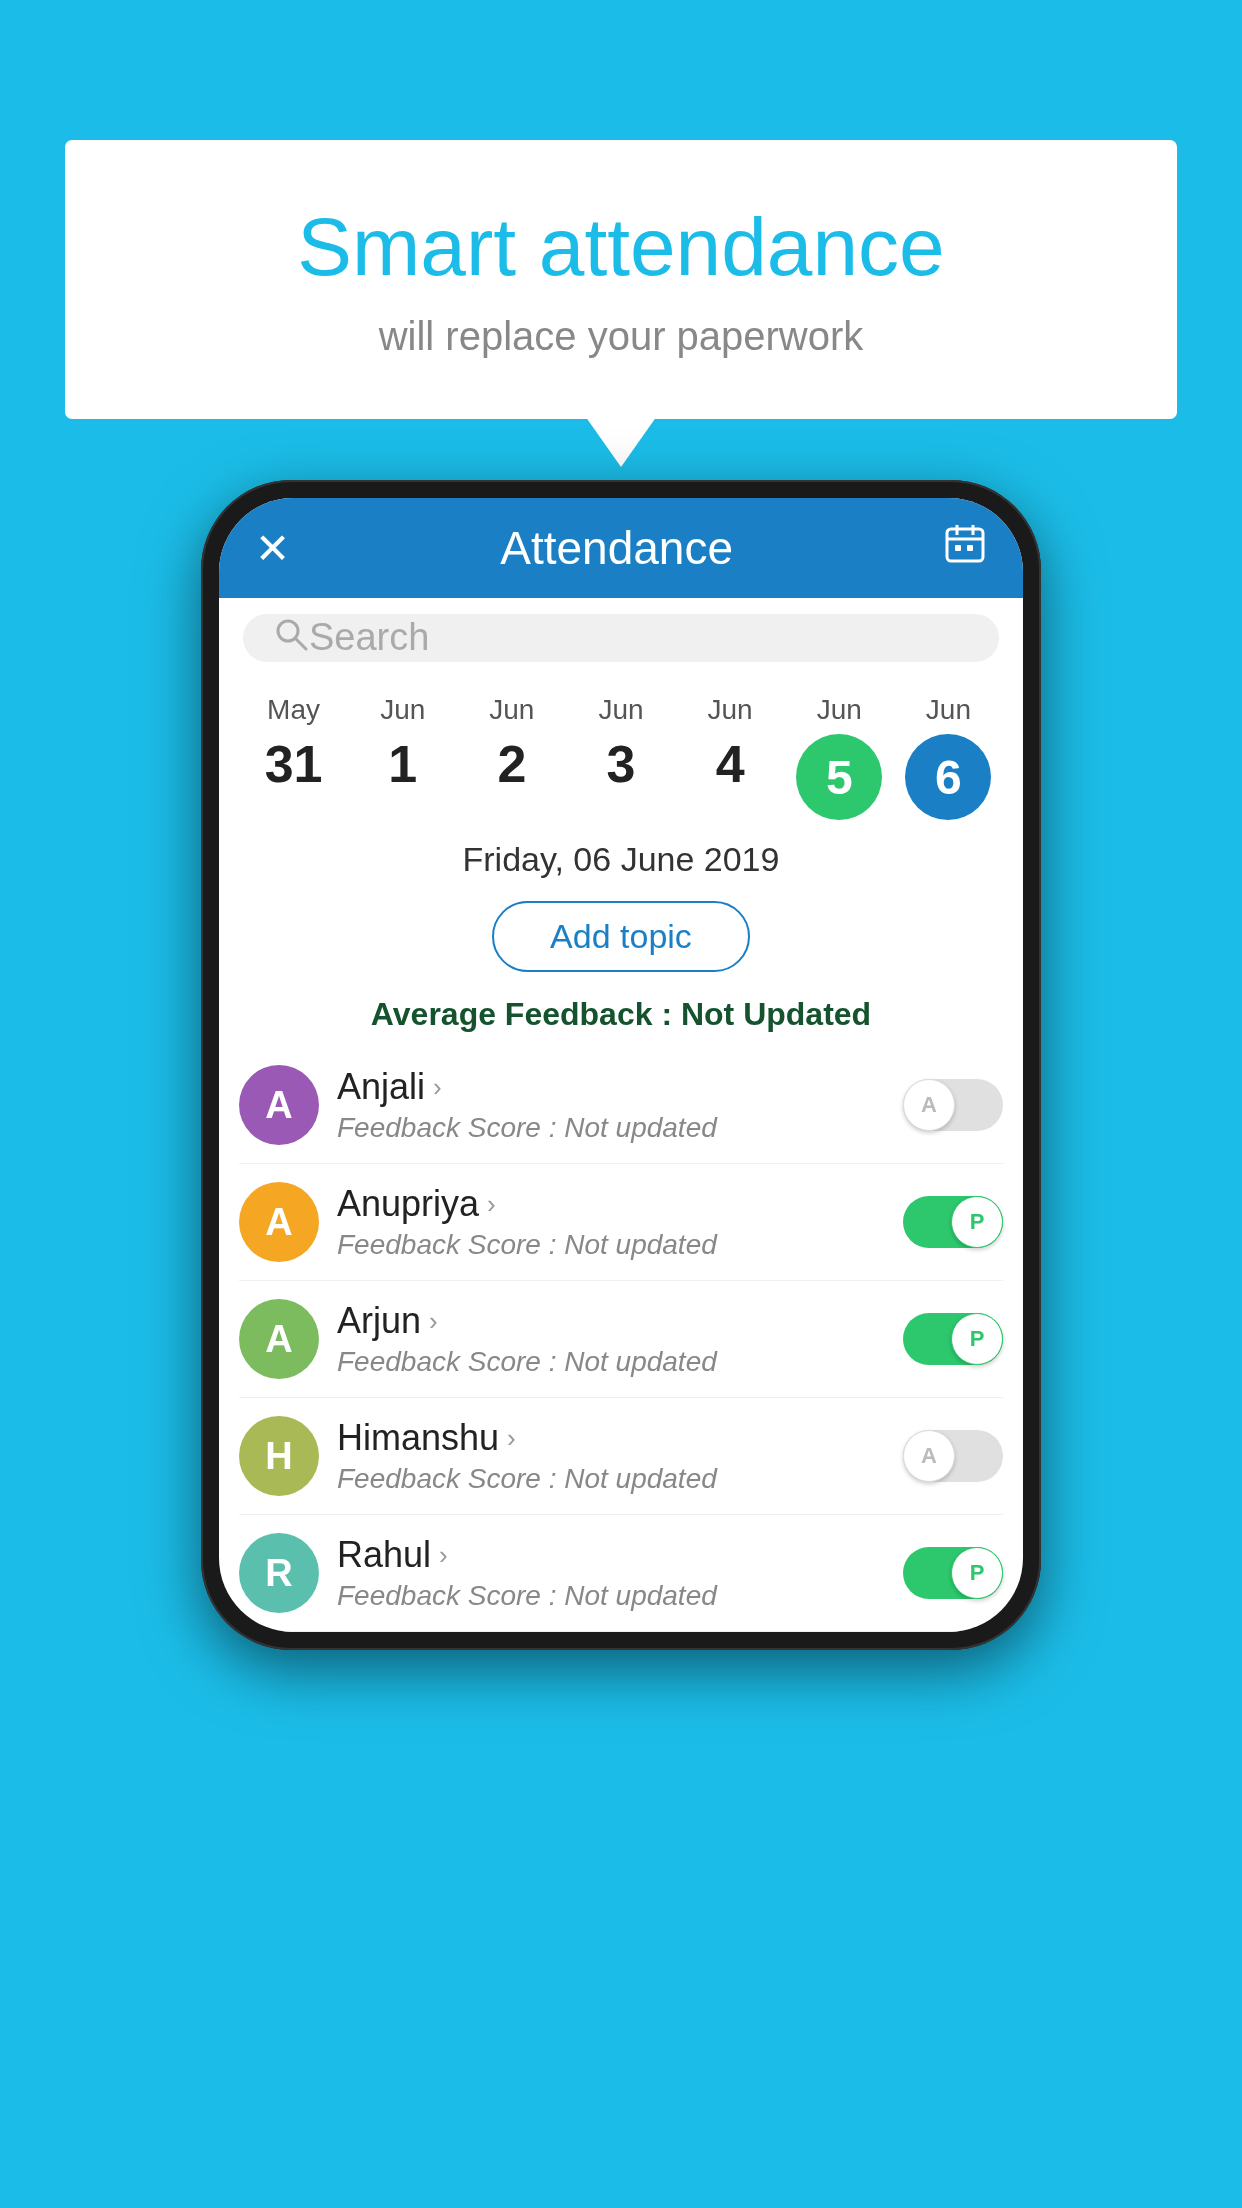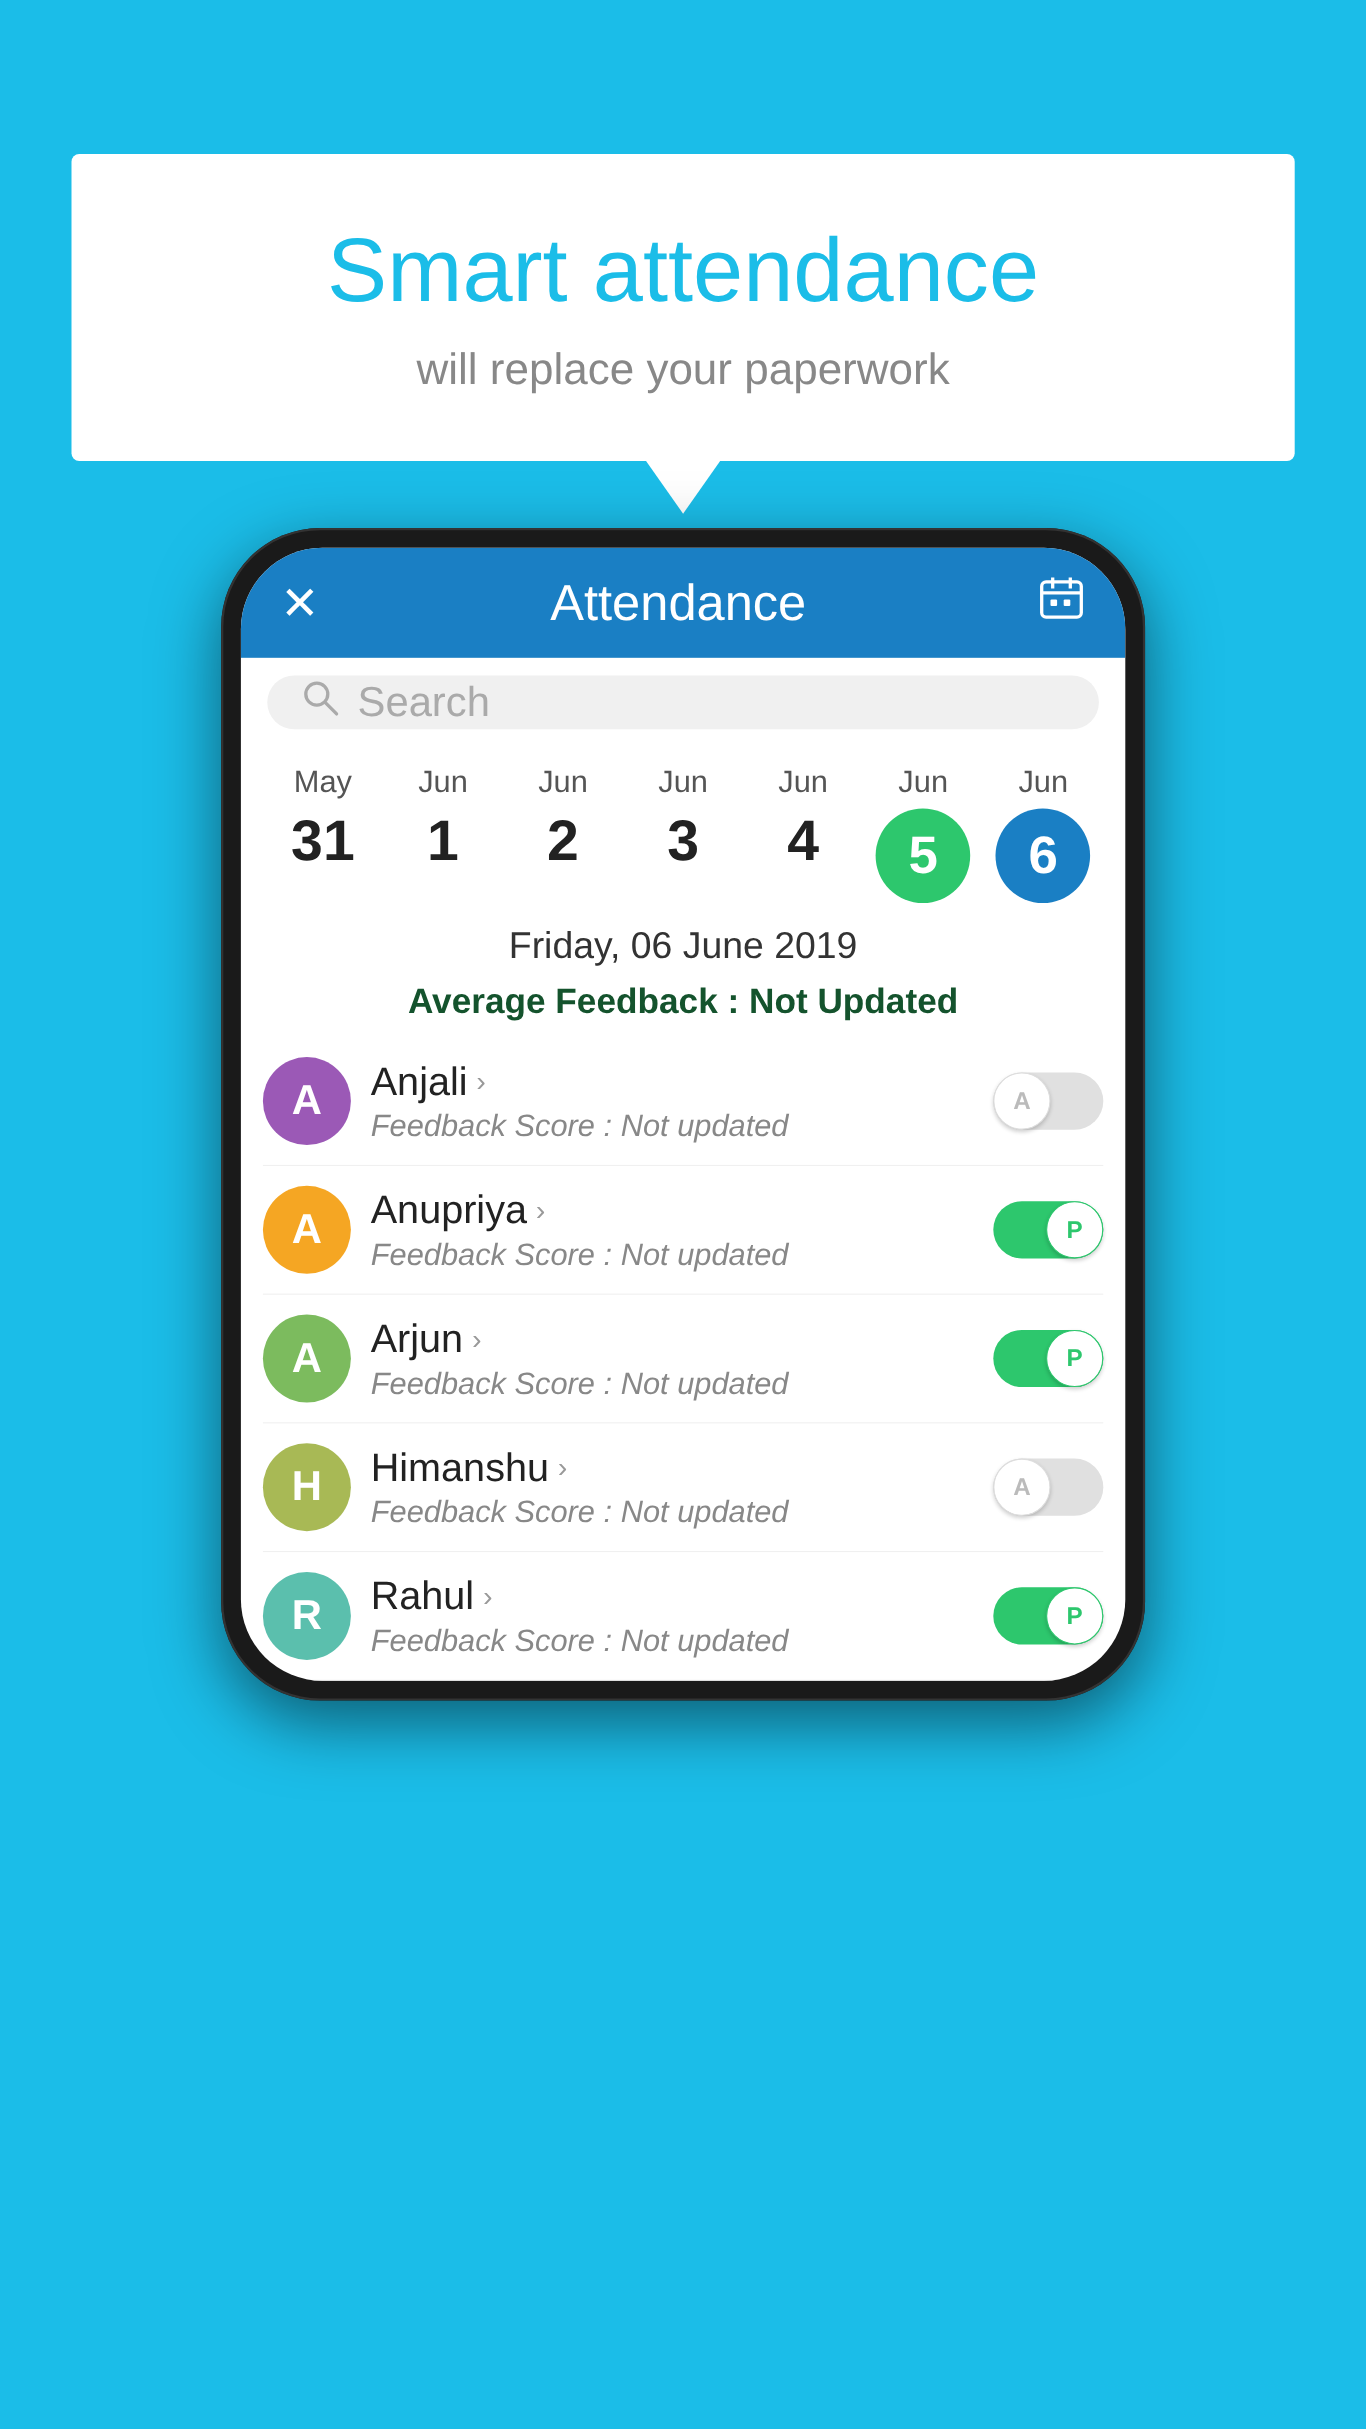--- a/index.html
+++ b/index.html
@@ -152,23 +152,22 @@
       font-size: 42px;
       cursor: pointer;
     }
 
     
     .search-container {
       background: #f0f0f0;
       margin: 16px 24px;
       border-radius: 50px;
       display: flex;
-      align-items: flex-end;
+      align-items: flex-start;
       padding: 2px 30px;
-      gap: 16px;
     }
 
     .search-icon-wrap {
       color: #999;
       font-size: 34px;
     }
 
     .search-input-text {
       font-size: 38px;
       color: #aaa;
@@ -429,20 +428,23 @@
             <div class="cal-date-circle cal-date-green">5</div>
           </div>
           <div class="cal-day">
             <div class="cal-month">Jun</div>
             <div class="cal-date-circle cal-date-blue">6</div>
           </div>
         </div>
 
       <div class="date-label">Friday, 06 June 2019</div>
 
+      <div style="text-align:center; padding: 8px 0 6px;">
+        <button class="add-topic-btn">Add topic</button>
+      </div>
 
       <div class="avg-feedback">
         <span>Average Feedback : </span><span>Not Updated</span>
       </div>
 
       <div class="student-list" id="student-list">
       <div class="student-row">
             <div class="avatar avatar-purple">A</div>
             <div class="student-info">
               <div class="student-name">Anjali <span class="chevron">›</span></div>

